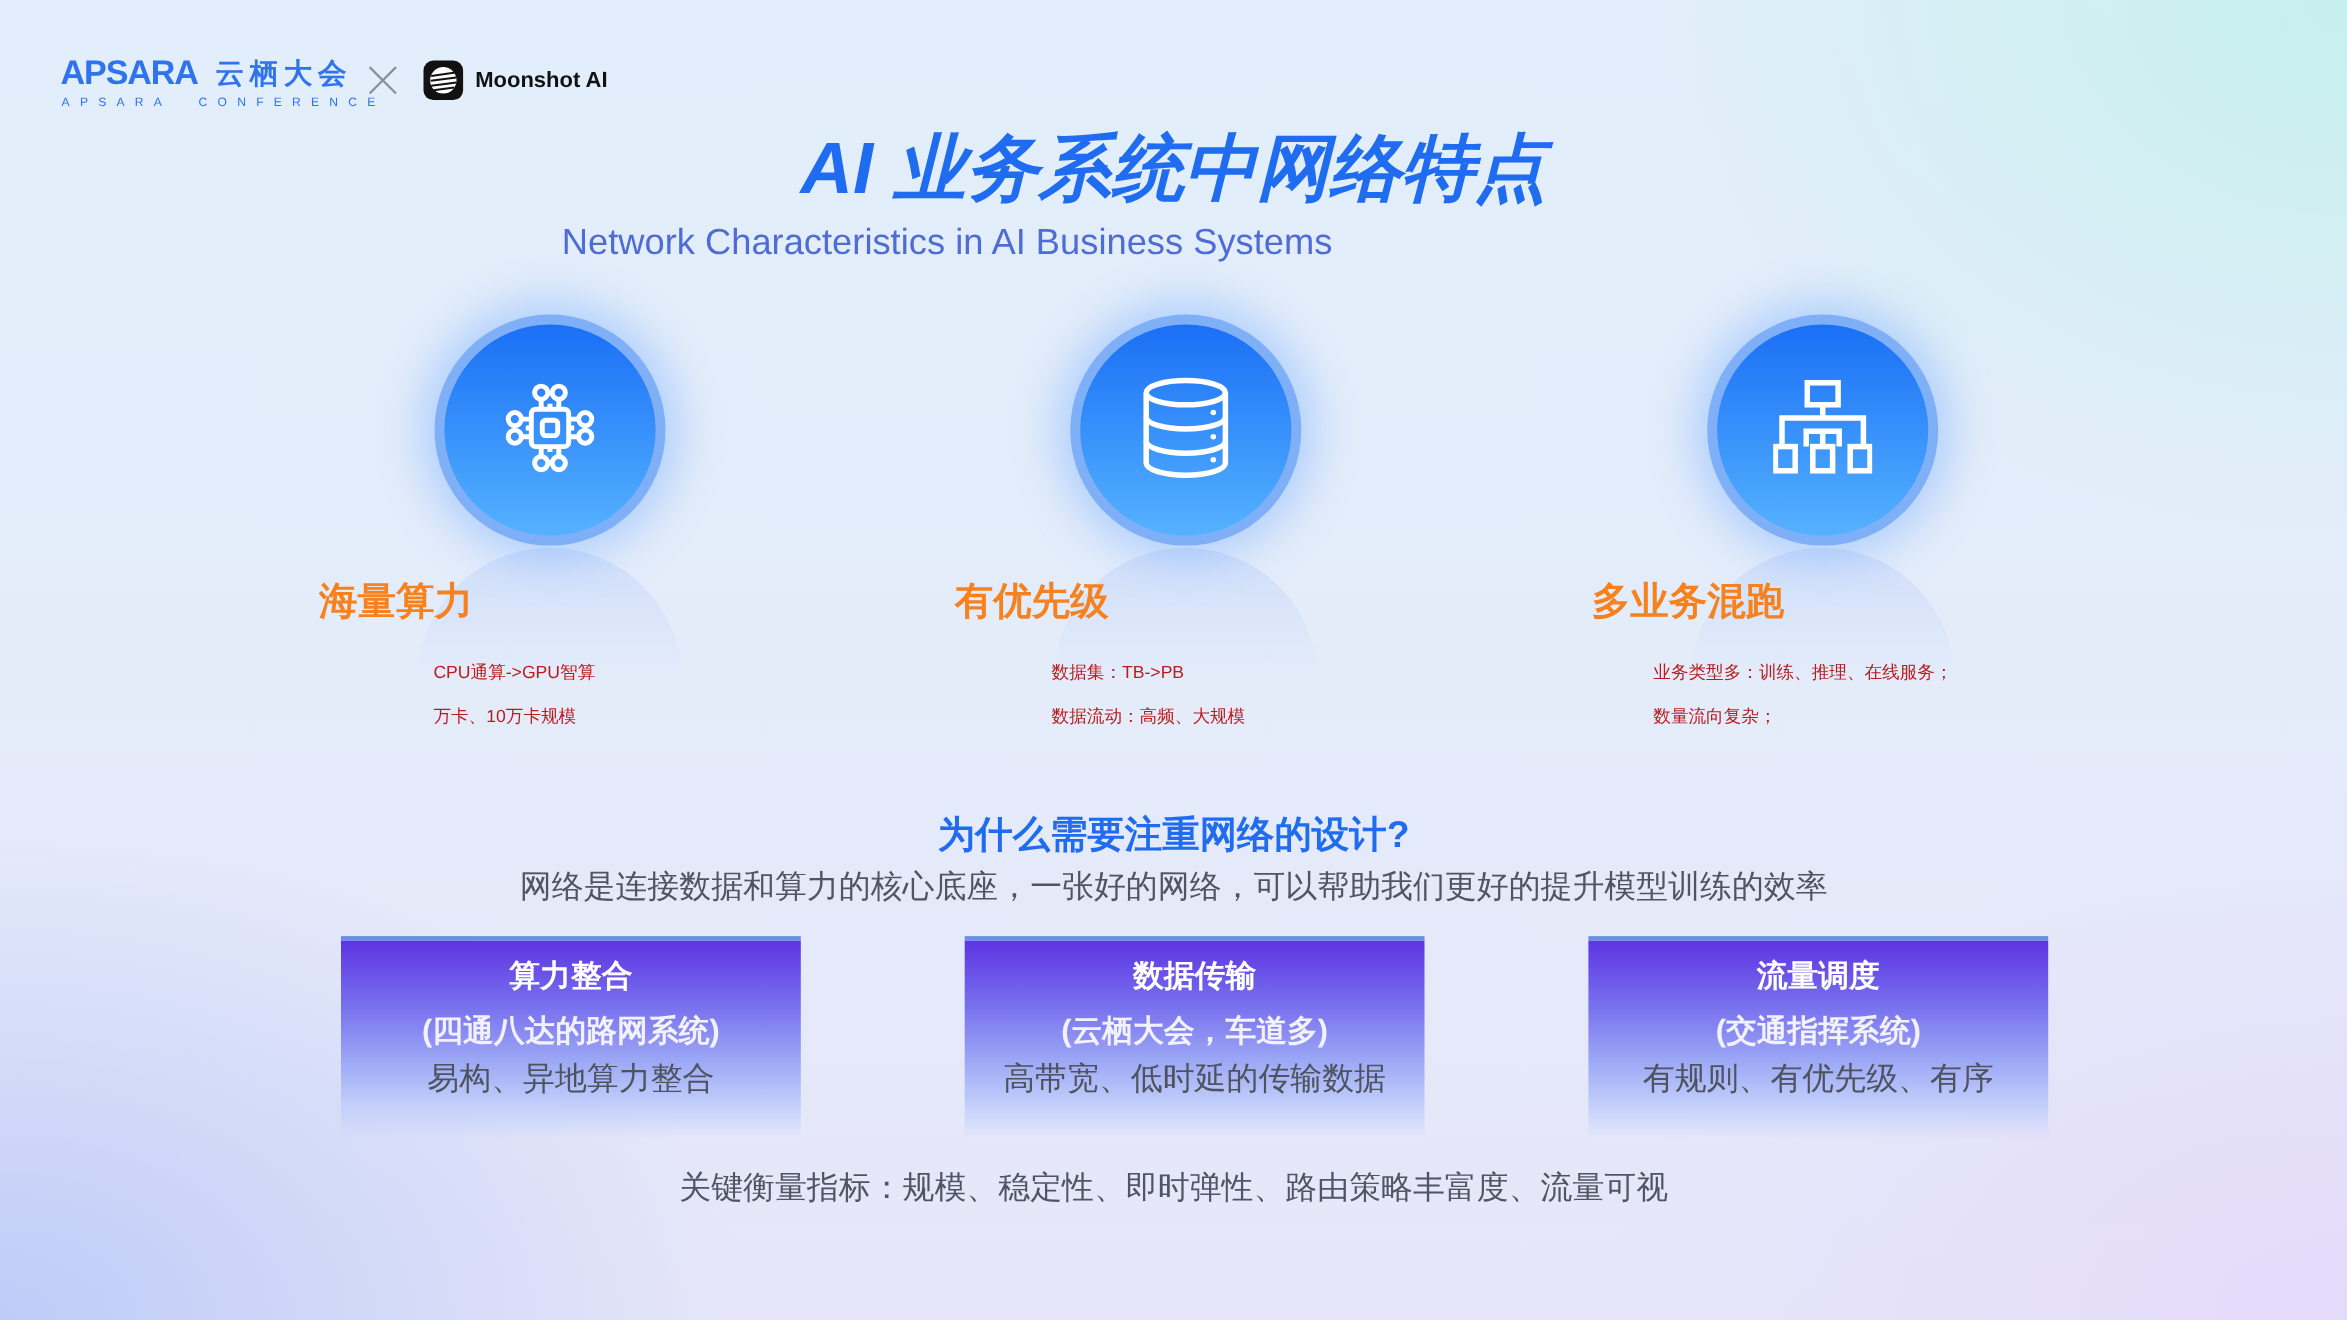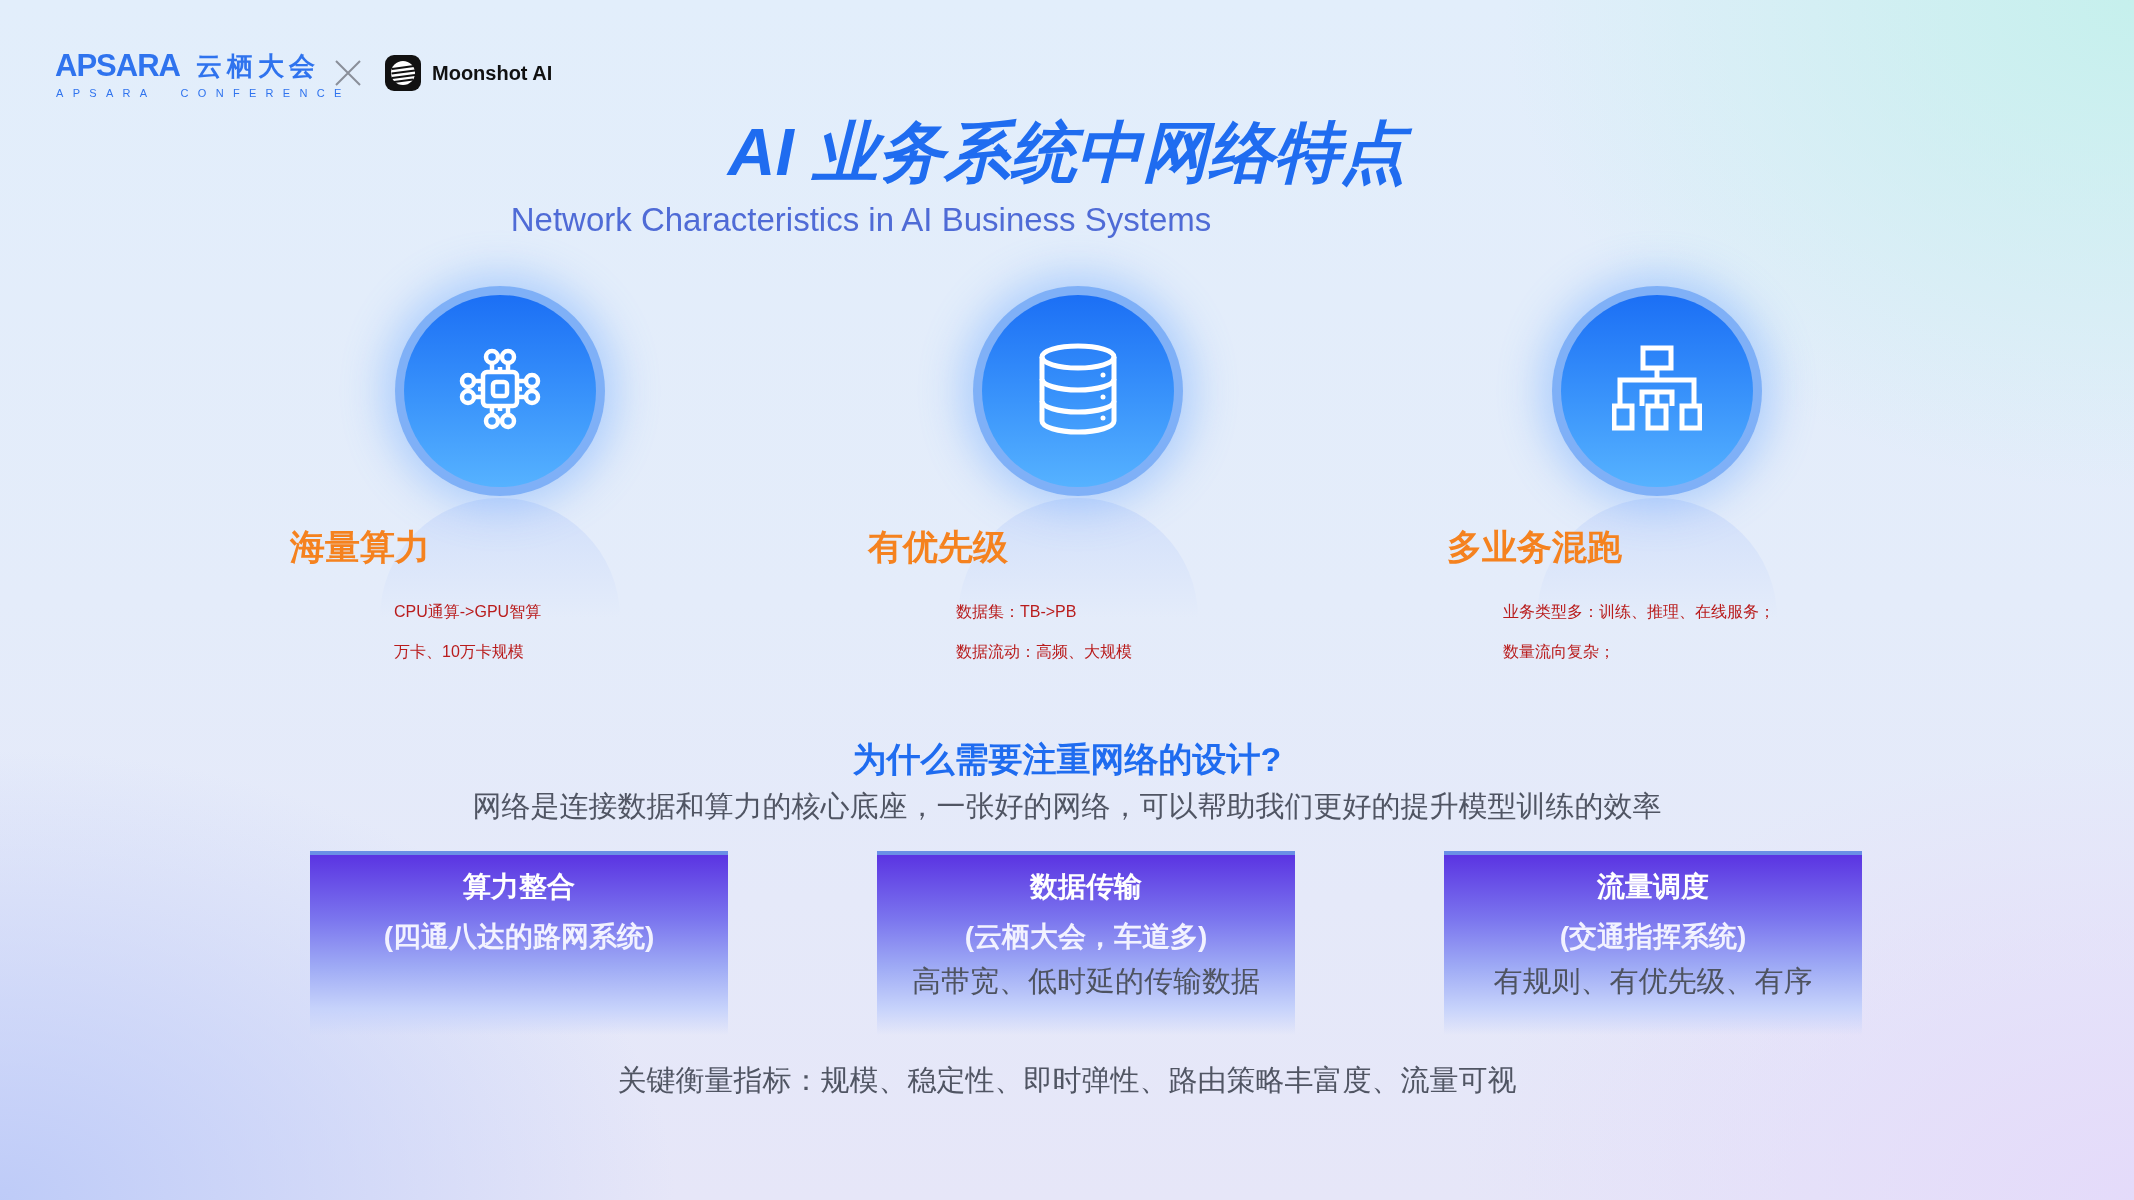--- a/index.html
+++ b/index.html
@@ -203,20 +203,21 @@
     <div>数量流向复杂；</div>
   </div>
 </div>
 
 <div class="abs why-title">为什么需要注重网络的设计?</div>
 <div class="abs why-desc">网络是连接数据和算力的核心底座，一张好的网络，可以帮助我们更好的提升模型训练的效率</div>
 
 <div class="abs box" style="left:310px;">
   <div class="box-title">算力整合</div>
   <div class="box-sub">(四通八达的路网系统)</div>
+  <div class="box-desc">易构、异地算力整合</div>
 </div>
 <div class="abs box" style="left:877px;">
   <div class="box-title">数据传输</div>
   <div class="box-sub">(云栖大会，车道多)</div>
   <div class="box-desc">高带宽、低时延的传输数据</div>
 </div>
 <div class="abs box" style="left:1444px;">
   <div class="box-title">流量调度</div>
   <div class="box-sub">(交通指挥系统)</div>
   <div class="box-desc">有规则、有优先级、有序</div>

